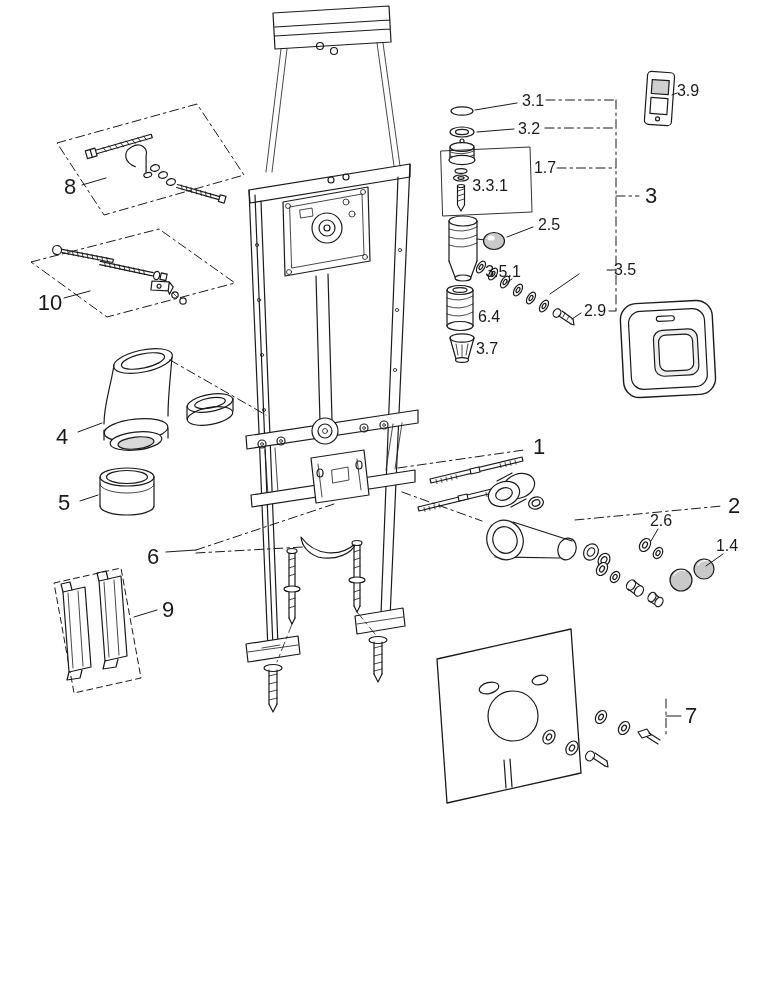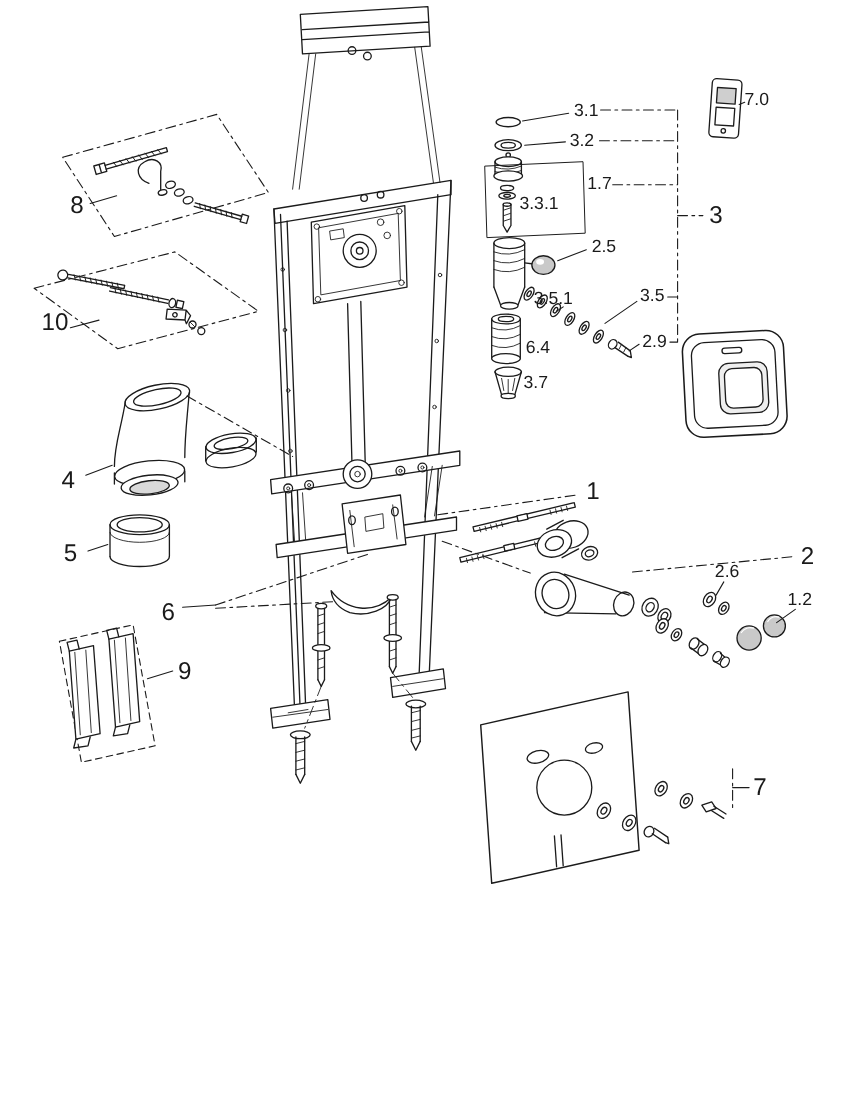--- a/index.html
+++ b/index.html
@@ -372,36 +372,36 @@
     <path class="dd" d="M398,468 L524,450 M402,492 L482,521"></path>
     <path class="dd" d="M575,520 L722,506"></path>
     <path class="ldr" d="M658,529 L651,541 M723,554 L706,566"></path>
     <path class="ldr" d="M681,716 L666,716"></path>
     <path class="dd" d="M666,699 L666,735"></path>
     <path class="dd th" d="M292,624 L277,662 M357,612 L375,634"></path>
   </g>
 </svg>
 
   <div class="lbl main" style="left:70px;top:187px">8</div>
-  <div class="lbl main" style="left:50px;top:293px">10</div>
+  <div class="lbl main" style="left:50px;top:303px">10</div>
   <div class="lbl main" style="left:62px;top:437px">4</div>
   <div class="lbl main" style="left:64px;top:503px">5</div>
   <div class="lbl main" style="left:153px;top:557px">6</div>
   <div class="lbl main" style="left:168px;top:610px">9</div>
   <div class="lbl sub" style="left:533px;top:101px">3.1</div>
   <div class="lbl sub" style="left:529px;top:129px">3.2</div>
   <div class="lbl sub" style="left:545px;top:168px">1.7</div>
   <div class="lbl sub" style="left:490px;top:186px">3.3.1</div>
   <div class="lbl sub" style="left:549px;top:225px">2.5</div>
   <div class="lbl sub" style="left:503px;top:272px">3.5.1</div>
-  <div class="lbl sub" style="left:593px;top:270px">3.5</div>
+  <div class="lbl sub" style="left:625px;top:270px">3.5</div>
   <div class="lbl sub" style="left:595px;top:311px">2.9</div>
   <div class="lbl sub" style="left:489px;top:317px">6.4</div>
   <div class="lbl sub" style="left:487px;top:349px">3.7</div>
-  <div class="lbl sub" style="left:688px;top:91px">7.0</div>
+  <div class="lbl sub" style="left:688px;top:91px">3.9</div>
   <div class="lbl main" style="left:651px;top:196px">3</div>
   <div class="lbl main" style="left:539px;top:447px">1</div>
   <div class="lbl main" style="left:734px;top:506px">2</div>
   <div class="lbl sub" style="left:661px;top:521px">2.6</div>
-  <div class="lbl sub" style="left:727px;top:546px">1.2</div>
+  <div class="lbl sub" style="left:727px;top:546px">1.4</div>
   <div class="lbl main" style="left:691px;top:716px">7</div>
 
 </div>
 
 </body></html>

